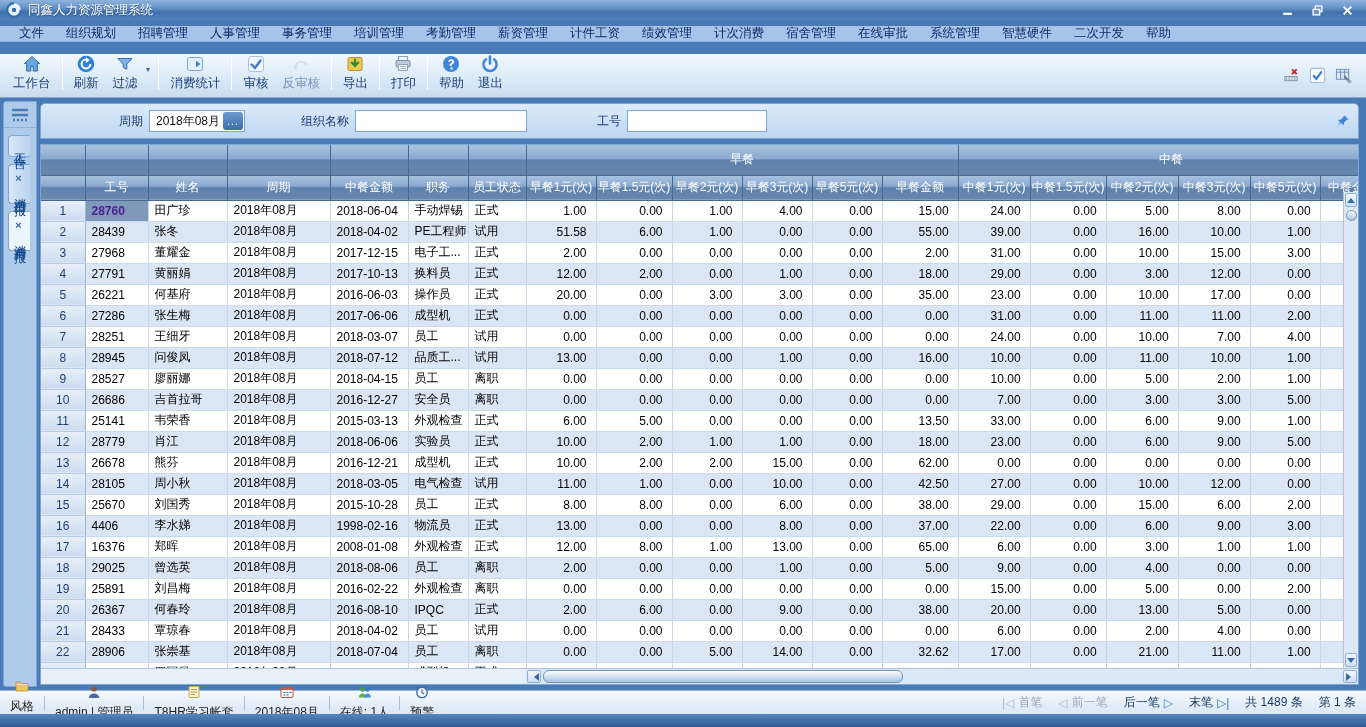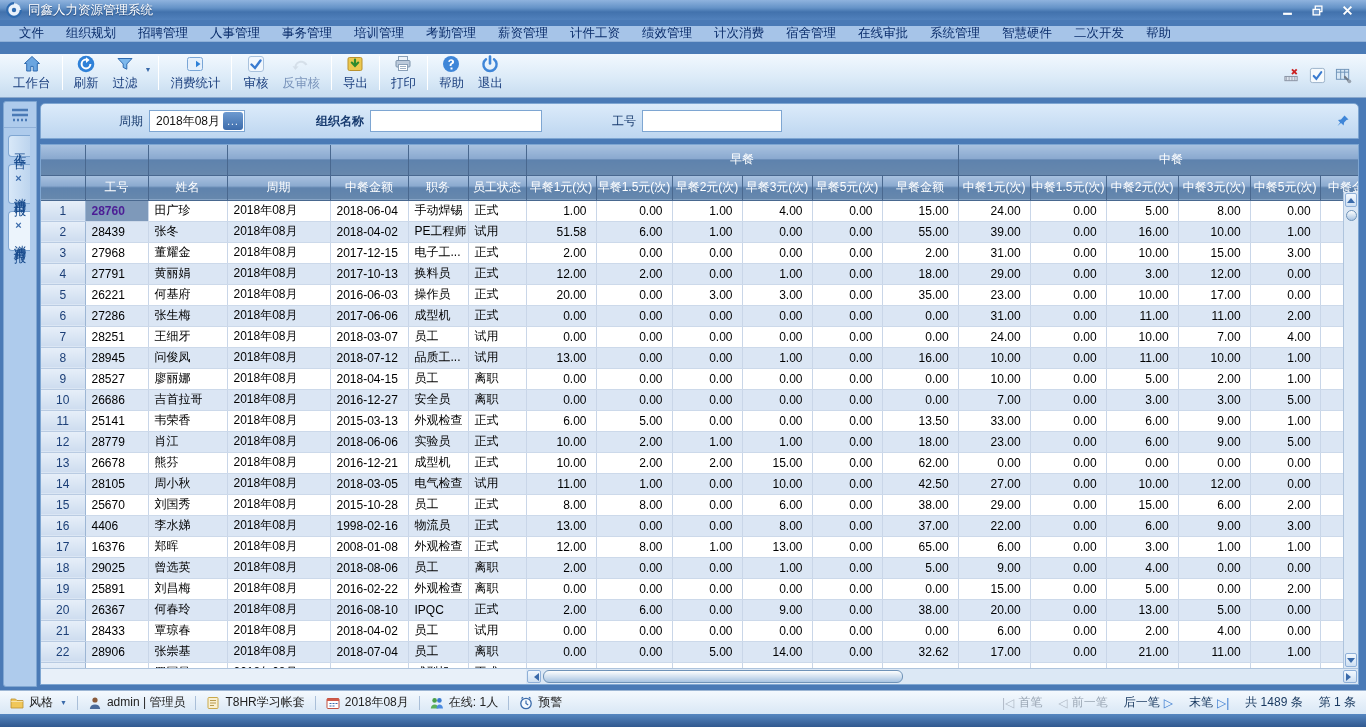--- a/index.html
+++ b/index.html
@@ -57,21 +57,21 @@
     display:flex; align-items:center; }
   .flabel { color:#173a6e; margin-left:14px; }
   .flabel.first { margin-left:78px; }
   .ffield { width:96px; height:22px; background:#fff; border:1px solid #7ea6d2; margin-left:6px;
     display:flex; align-items:center; padding-left:6px; color:#111; cursor:default; }
   .fmore { margin-left:auto; width:20px; height:18px; margin-right:1px; background:linear-gradient(180deg,#6d9ad0,#3d6cab);
     color:#fff; border-radius:3px; display:flex; align-items:center; justify-content:center; font-size:10px; letter-spacing:1px; cursor:pointer; }
   .finput { height:22px; border:1px solid #7ea6d2; margin-left:6px; padding:0 5px; font-size:12px; font-family:inherit; }
   .finput.org { width:172px; margin-right:56px; }
   .finput.emp { width:140px; }
-  .flabel.orgl { margin-left:71px;font-weight:bold; }
+  .flabel.orgl { margin-left:56px; }
   .fpin { margin-left:auto; margin-right:8px; width:14px; height:14px; cursor:pointer; }
   .fpin svg { width:14px; height:14px; }
 
   
   .table-zone { position:absolute; left:40px; top:46px; right:7px; bottom:5px; background:#fff;
     border:1px solid #7ea6d2; overflow:hidden; }
   table.grid { border-collapse:collapse; table-layout:fixed; width:1343px; }
   .gcell,.hcell { background:linear-gradient(180deg,#a9c2e0 0%,#8aa9cf 45%,#5e82ad 50%,#6788ad 100%);
     color:#fff; font-weight:normal; font-size:12px; text-align:center; white-space:nowrap; overflow:hidden;
     border-right:1px solid #49688f; border-bottom:1px solid #49688f; }
@@ -105,21 +105,21 @@
   .hs-left { left:1px; } .hs-right { right:1px; }
   .hs-thumb { position:absolute; top:1px; left:17px; width:360px; height:13px; border-radius:6px;
     background:linear-gradient(180deg,#fdfefe,#a8c4e2); border:1px solid #6f93b8; cursor:grab; }
   .hs-fill { position:absolute; left:0; bottom:0; width:485px; height:16px; background:#e8f0f9; border-top:1px solid #aec4dd; }
 
   
   .statusbar { position:absolute; top:690px; left:0; width:1366px; height:24px;
     background:linear-gradient(180deg,#f4f9fe,#d9e7f5); border-top:1px solid #9db6d4;
     display:flex; align-items:center; padding:0 10px; }
   #status-left { display:flex; align-items:center; }
-  .sitem { display:flex; align-items:center; gap:5px; cursor:pointer; color:#222; }
+  .sitem { display:flex; align-items:center; gap:5px; cursor:pointer; color:#222;flex-direction:column; }
   .sicon { width:14px; height:14px; } .sicon svg { width:14px; height:14px; }
   .sdrop { color:#3a6aaa; font-size:7px; padding-left:2px; }
   .ssep { width:1px; height:14px; background:#aabfd8; margin:0 10px; }
   #status-right { margin-left:auto; display:flex; align-items:center; gap:16px; }
   .snav { display:flex; align-items:center; gap:4px; color:#17375e; cursor:pointer; }
   .snav.dis { color:#9aa6b4; cursor:default; }
   .snav .snavic { font-size:12px; color:#3a7bd0; }
   .snav.dis .snavic { color:#b0bac6; }
   .scount { color:#17375e; }
 

